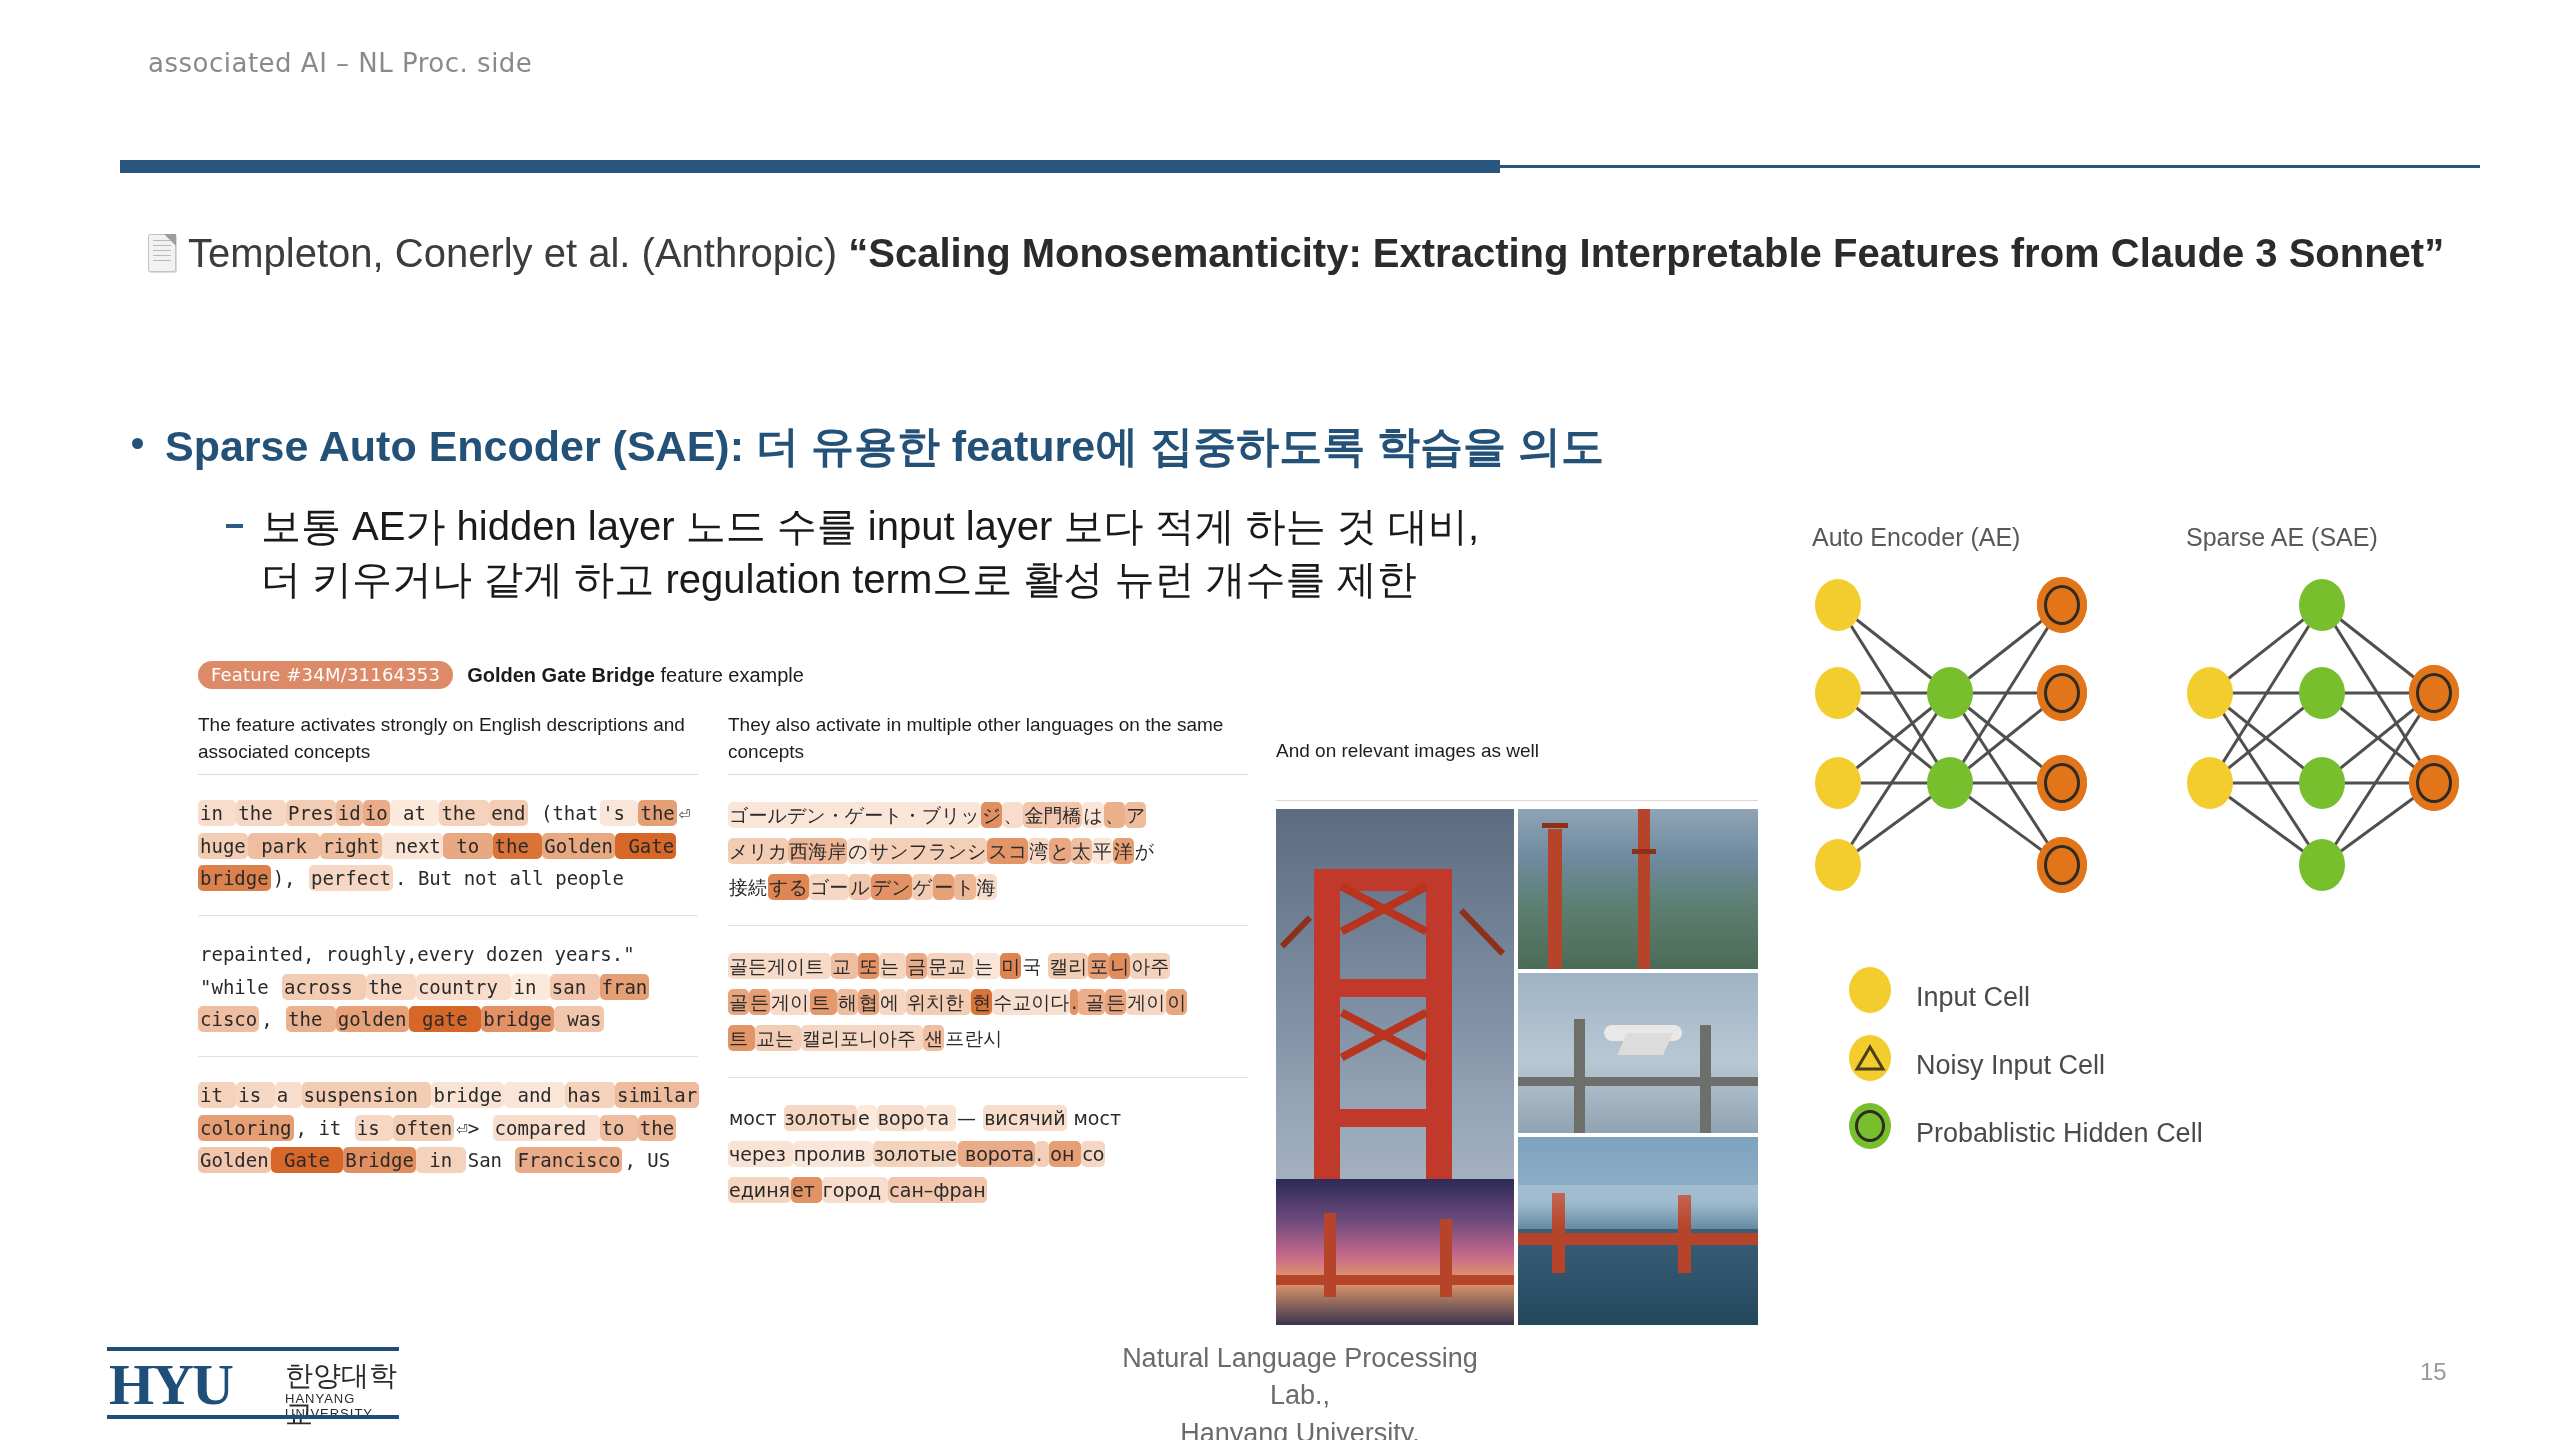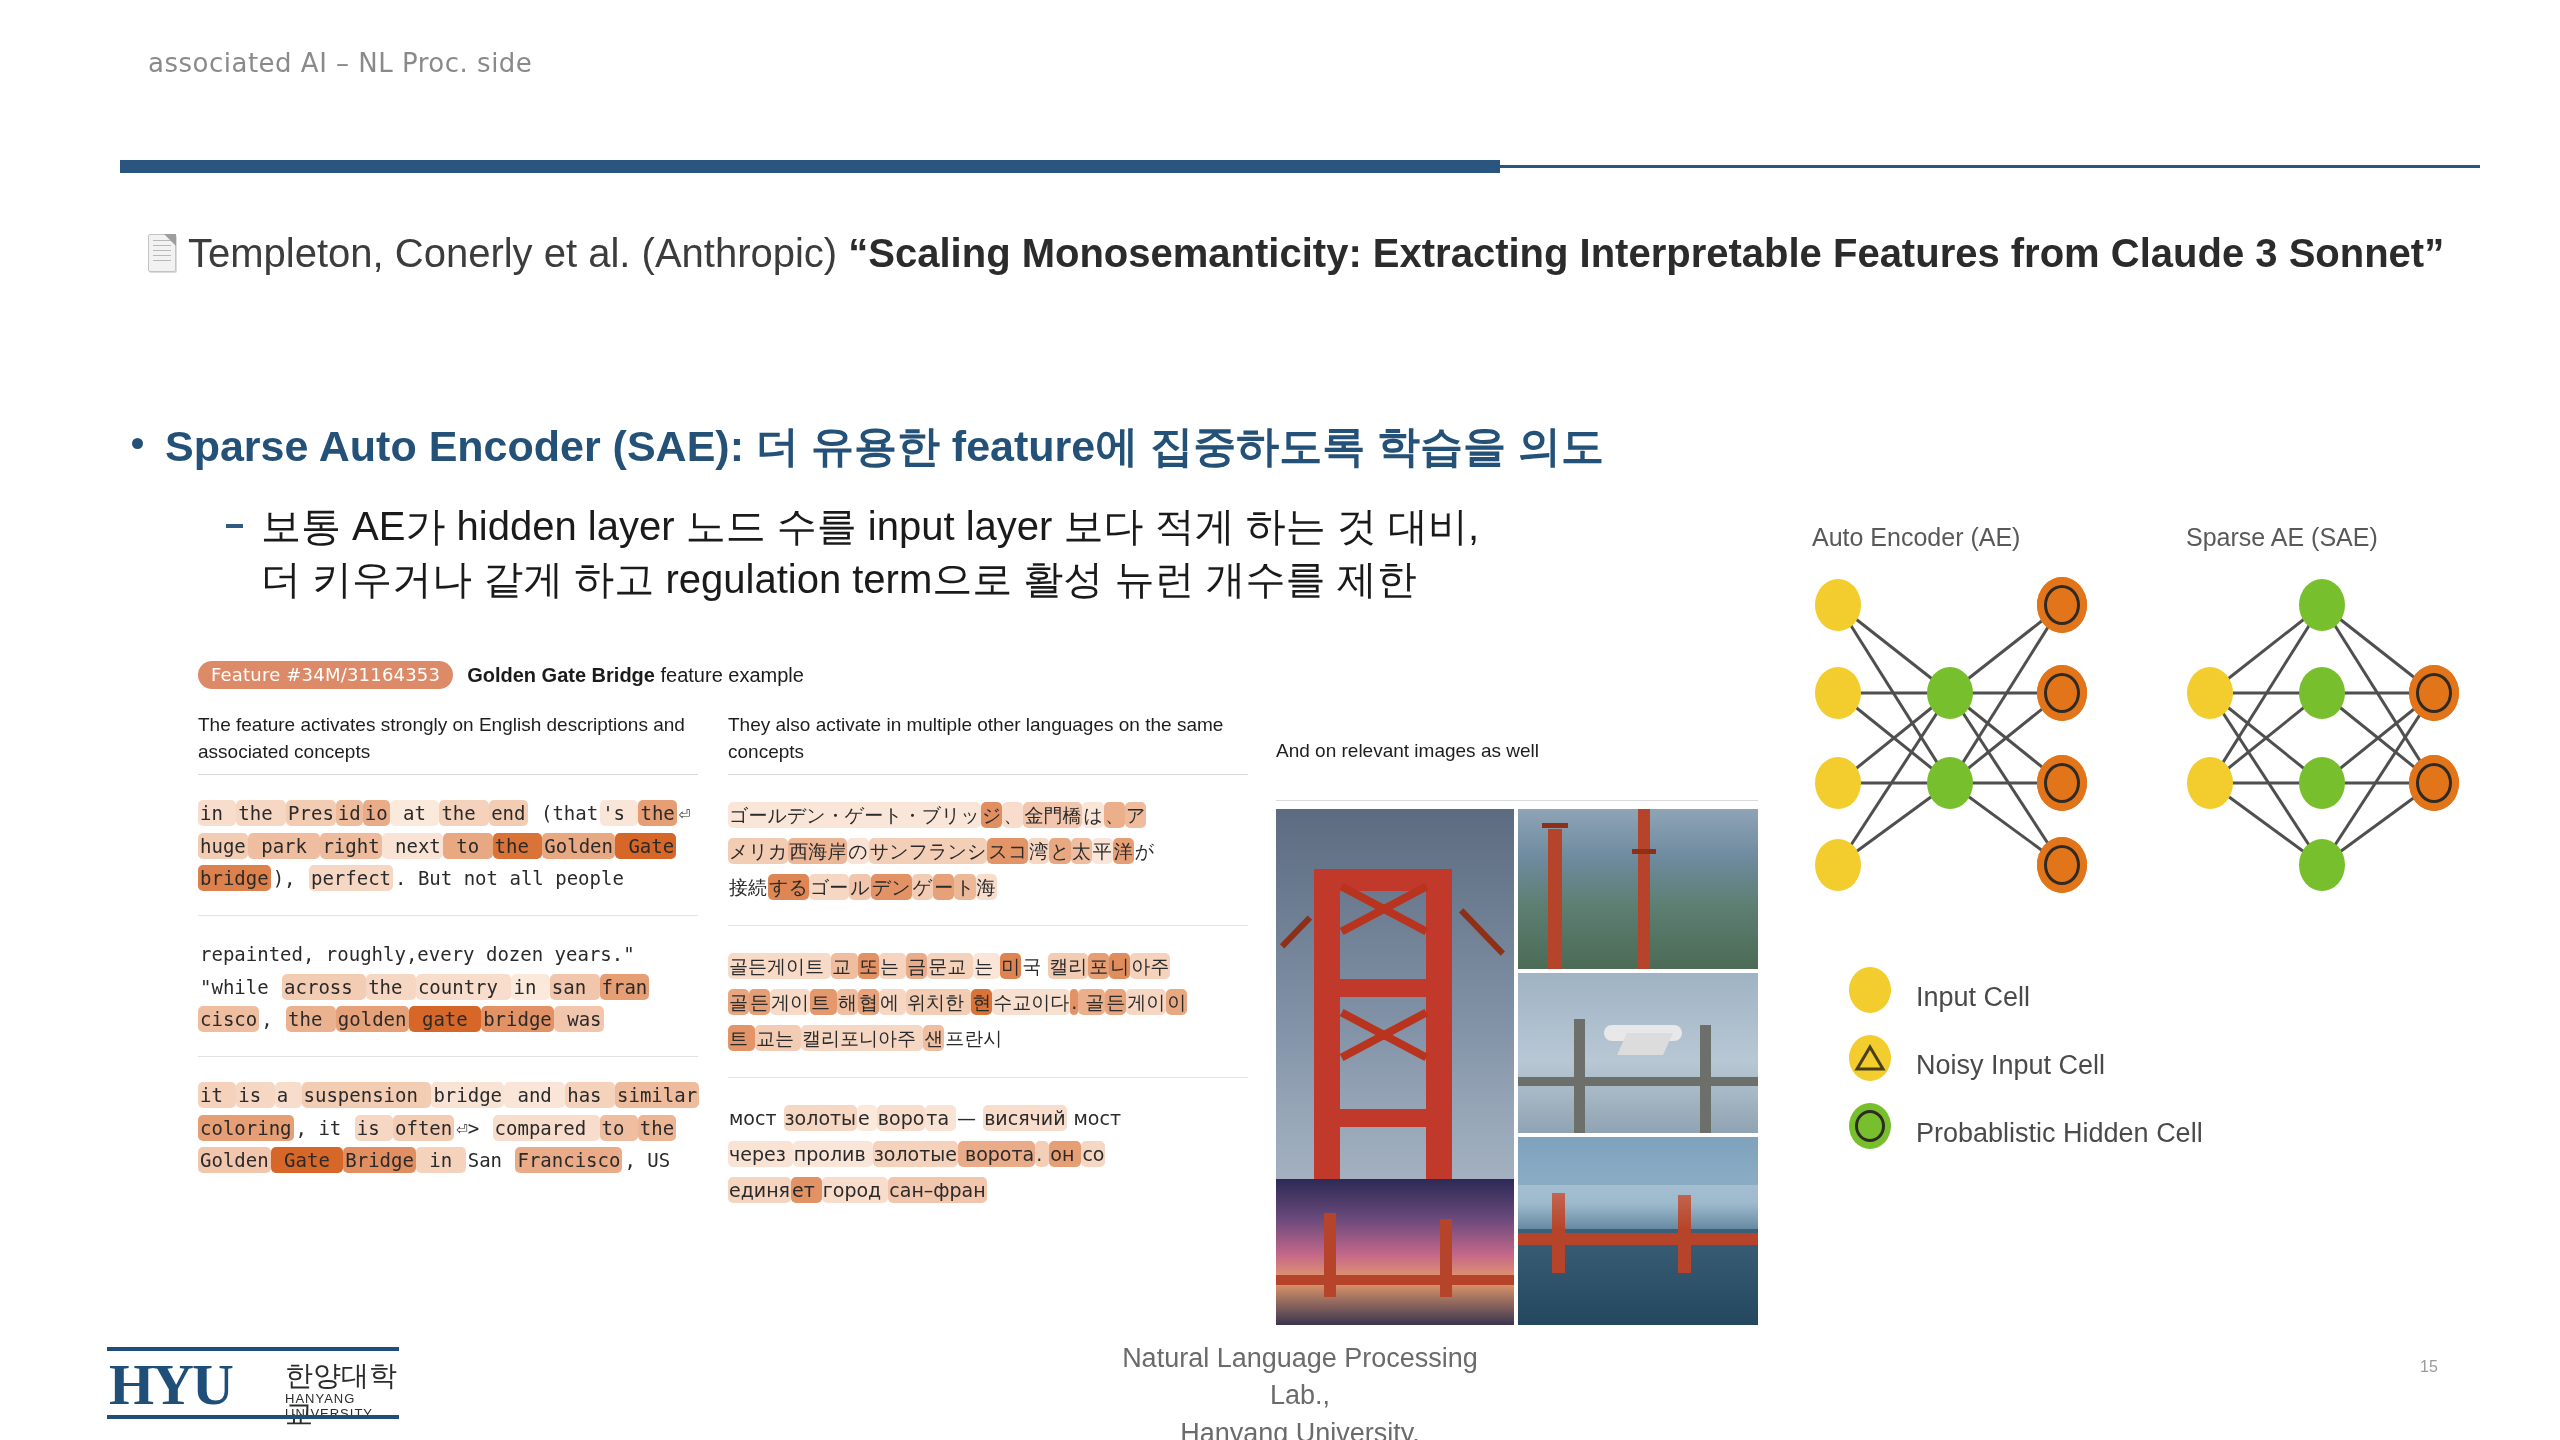--- a/index.html
+++ b/index.html
@@ -201,21 +201,21 @@
   .logo-en{
     position:absolute;left:180px;top:46px;font-size:13px;color:#2b2b2b;
     letter-spacing:1px;
   }
   .footer-center{
     position:absolute;left:1100px;top:1340px;width:400px;
     text-align:center;font-size:27px;color:#6b6b6b;line-height:1.38;
   }
   .page-num{
     position:absolute;left:2420px;top:1358px;
-    font-size:16px;color:#9a9a9a;
+    font-size:24px;color:#9a9a9a;
   }
 </style>
 </head>
 <body>
 
 <div class="slide">
 
   <div class="kicker">associated AI – NL Proc. side</div>
   <div class="rule-thick"></div>
   <div class="rule-thin"></div>

